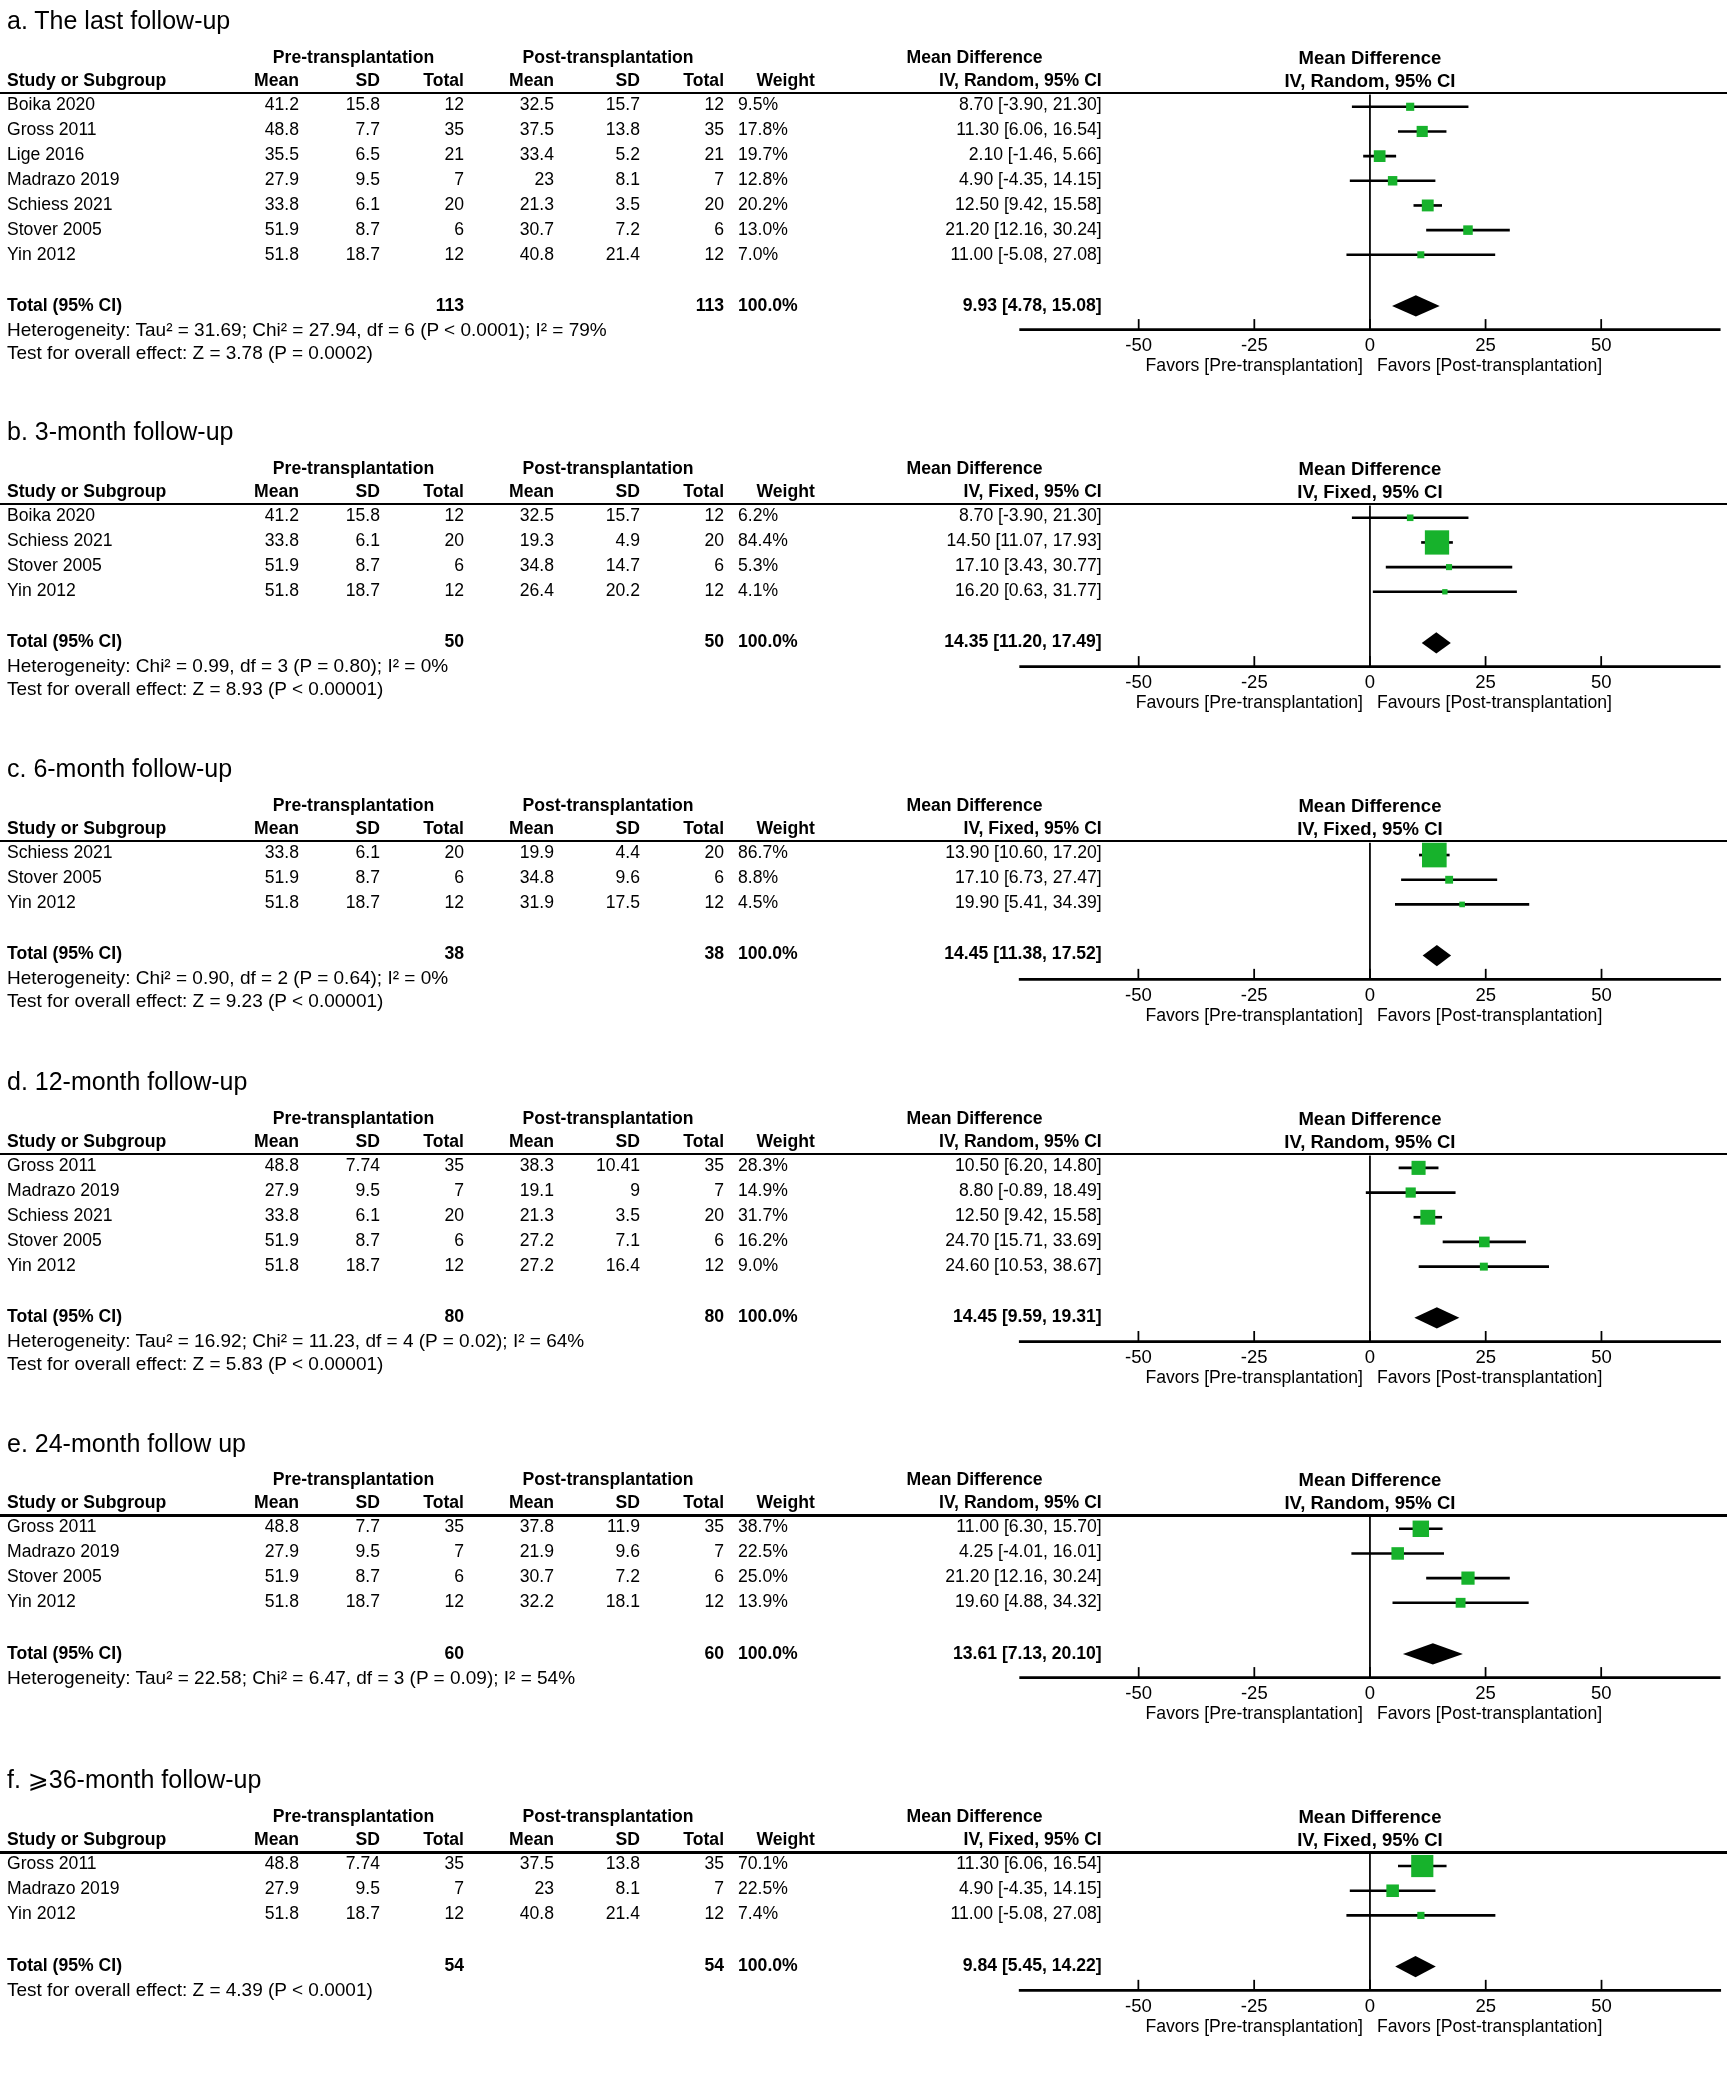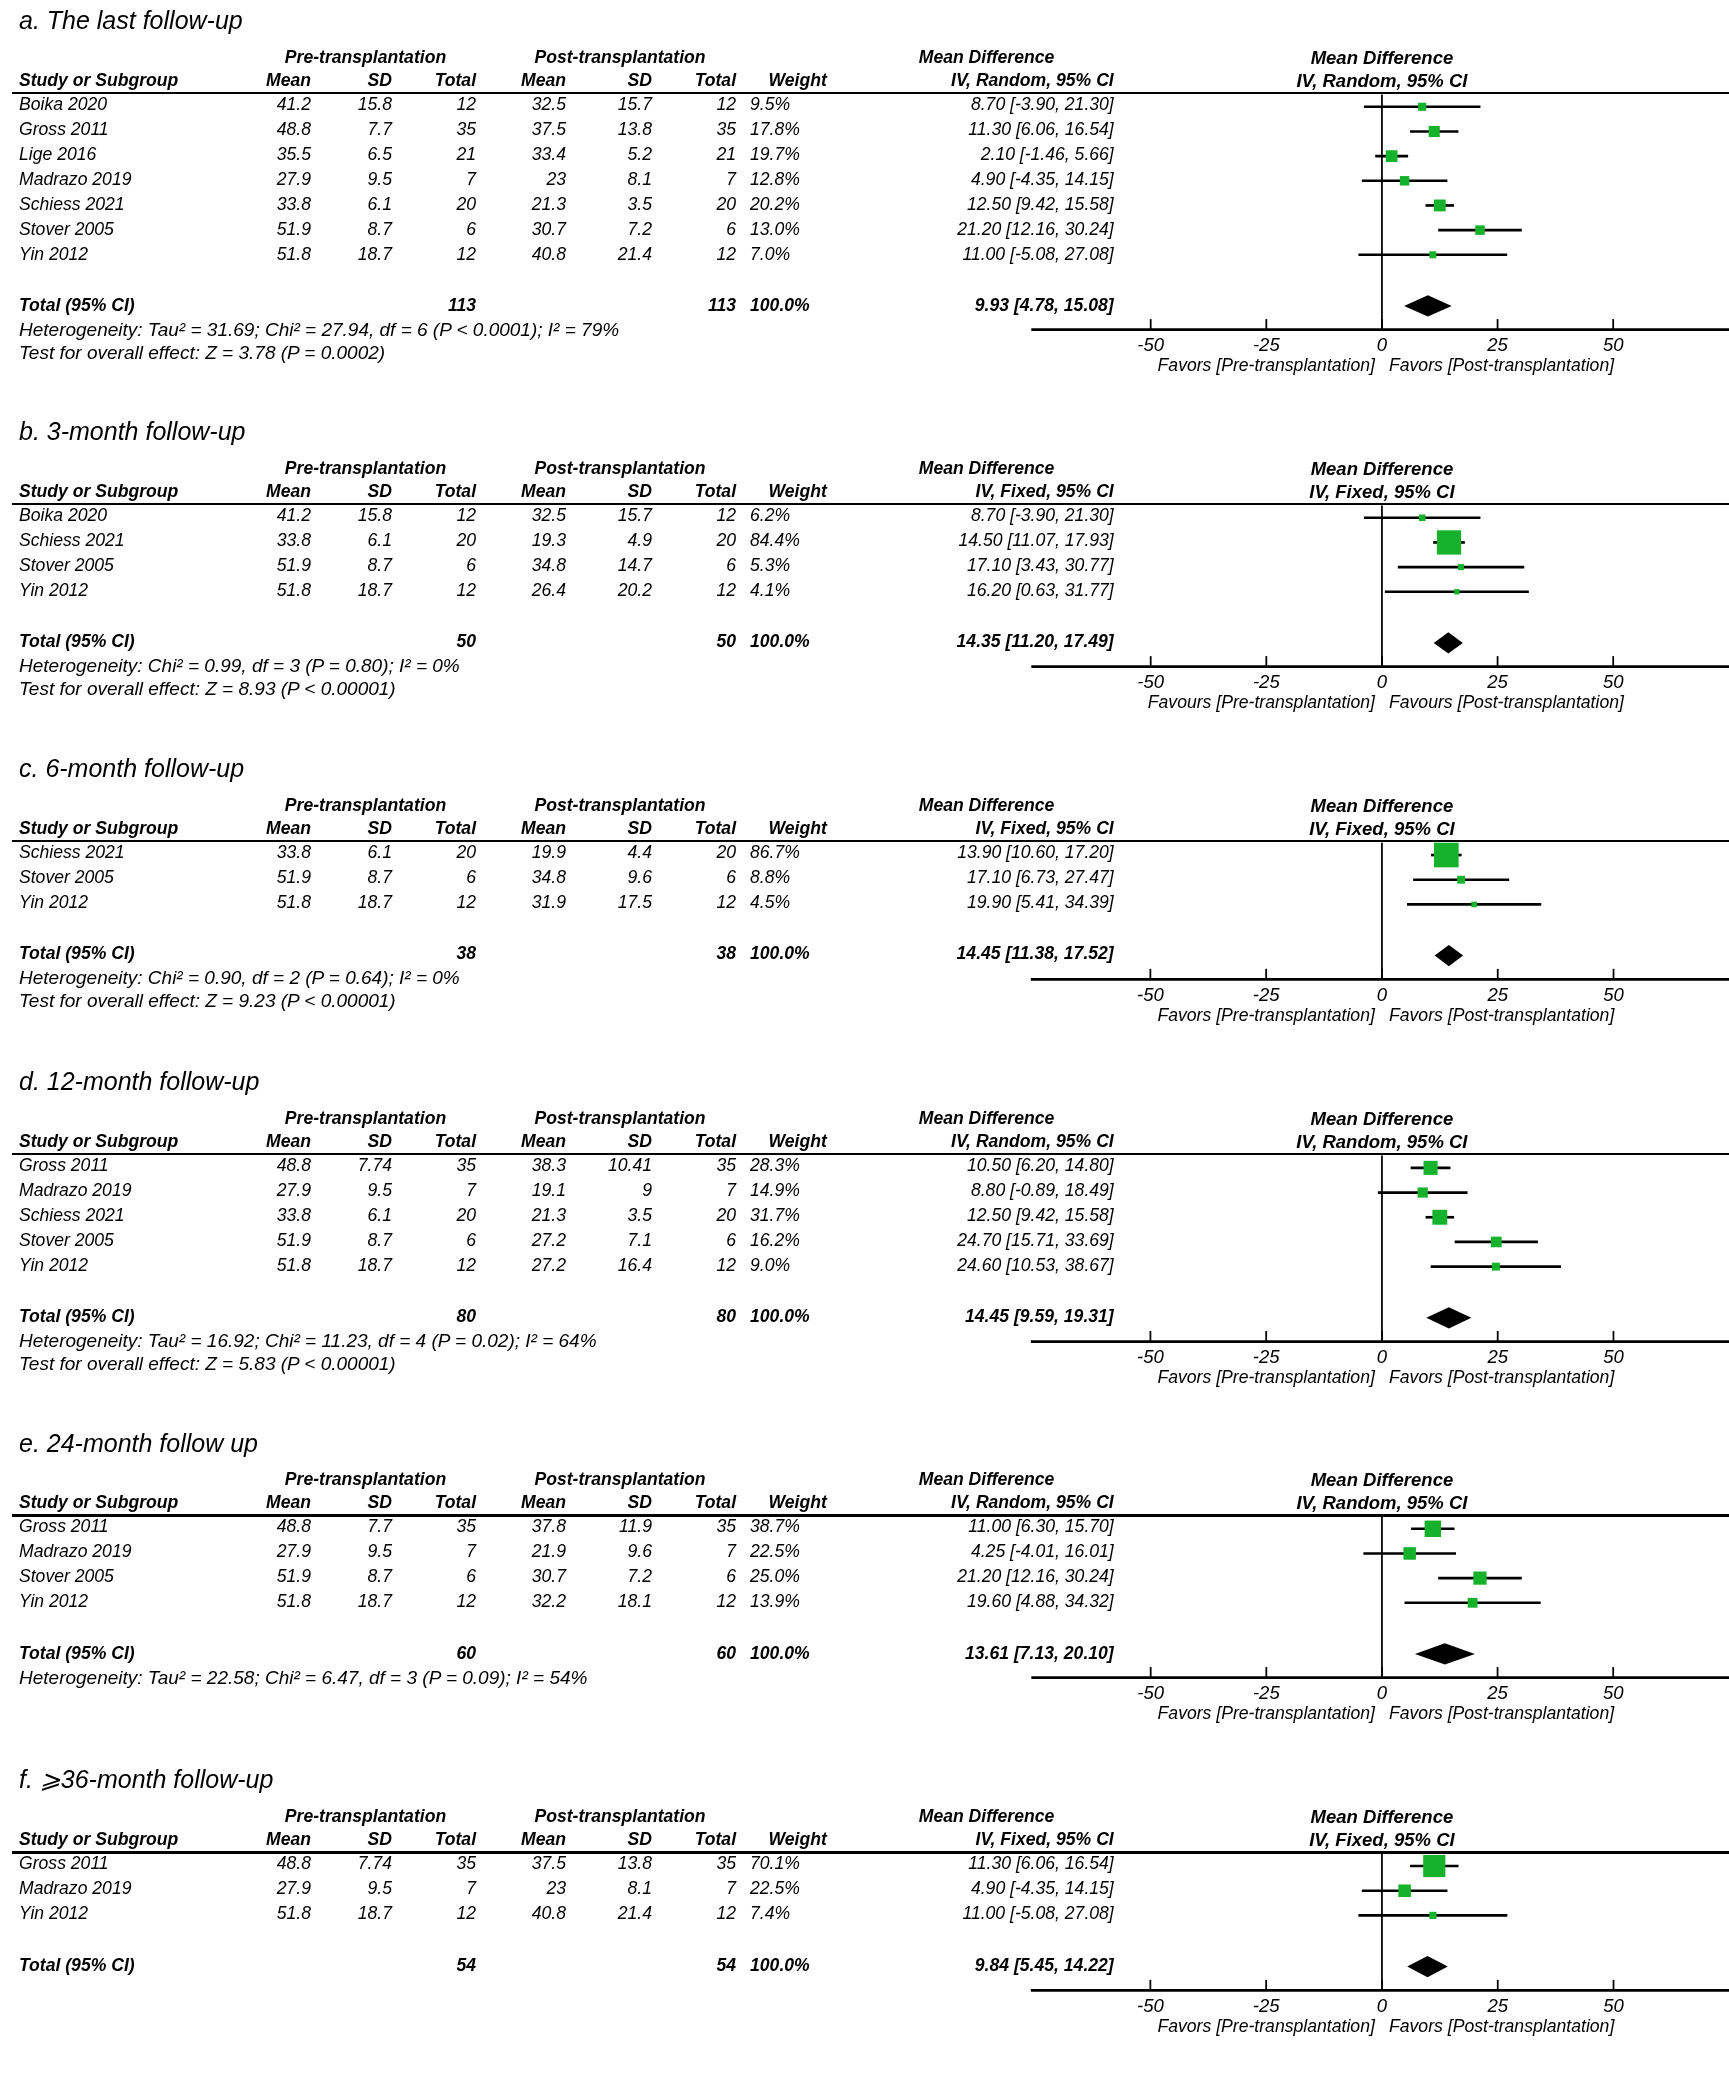--- a/index.html
+++ b/index.html
@@ -1,17 +1,17 @@
 <!DOCTYPE html>
 <html style="font-size:14px"><head>
 <meta charset="utf-8">
 <style>
   html,body{margin:0;padding:0;background:#ffffff;color:#000;}
   body{width:1729px;font-family:"Liberation Sans",sans-serif;}
-  #figure{width:1404px;padding:7px 0 0 12px;font-style:italic;}
+  #figure{width:1404px;padding:7px 0 0 0;}
   .panel{position:relative;margin:0 0 39px 0;}
   .panel-title{font-size:25px;font-weight:400;margin:0 0 12.4px 7px;height:26.5px;line-height:26.5px;}
   .panel-body{position:relative;}
   .top-rule{position:absolute;left:0;width:1727px;height:2.6px;background:#000;top:46px;}
   table{border-collapse:collapse;table-layout:fixed;width:1107px;margin-top:8px;}
   th,td{padding:0;margin:0;white-space:nowrap;box-sizing:border-box;vertical-align:middle;}
   thead th{height:23px;font-size:17.6px;font-weight:bold;line-height:23px;}
   tbody td{height:25px;font-size:17.6px;line-height:25px;}
   tr.spacer td{height:26.5px;}
   tr.total-row td{font-weight:bold;}
@@ -793,20 +793,21 @@
               <td class="ar"></td>
               <td class="ar">54</td>
               <td class="ar"></td>
               <td class="ar"></td>
               <td class="ar">54</td>
               <td class="ar-w">100.0%</td>
               <td class="ar-ci">9.84 [5.45, 14.22]</td>
             </tr>
           </tbody>
       </table>
+      <div class="stat-line">Test for overall effect: Z = 4.39 (P &lt; 0.0001)</div>
       <svg class="plot" width="719" height="235" viewBox="0 0 815 266">
           <text x="408" y="20" text-anchor="middle" font-size="21" font-weight="bold">Mean Difference</text>
           <text x="408" y="46" text-anchor="middle" font-size="21" font-weight="bold">IV, Fixed, 95% CI</text>
           <line x1="408" y1="55" x2="408" y2="210" stroke="#000" stroke-width="2"></line>
           <line x1="439.815" y1="69" x2="494.835" y2="69" stroke="#000" stroke-width="3"></line>
           <rect x="454.7661385866393" y="56.44113858663931" width="25.117722826721376" height="25.117722826721376" fill="#17b22c"></rect>
           <line x1="385.1625" y1="97" x2="482.2875" y2="97" stroke="#000" stroke-width="3"></line>
           <rect x="426.60987526462117" y="89.88487526462114" width="14.230249470757707" height="14.230249470757707" fill="#17b22c"></rect>
           <line x1="381.33" y1="125" x2="550.17" y2="125" stroke="#000" stroke-width="3"></line>
           <rect x="461.6695588473794" y="120.91955884737936" width="8.160882305241266" height="8.160882305241266" fill="#17b22c"></rect>

